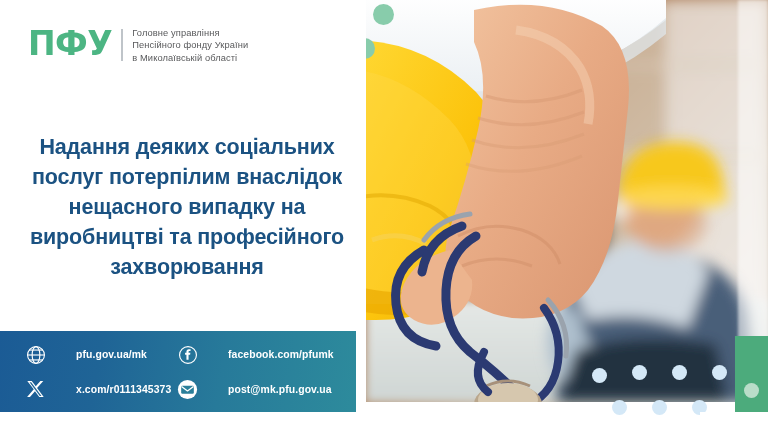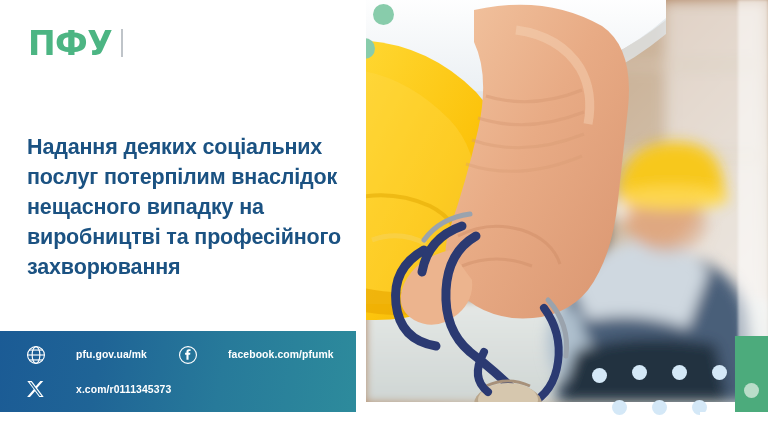--- a/index.html
+++ b/index.html
@@ -22,21 +22,21 @@
     color:#4cb583;letter-spacing:-0.5px;
     padding-right:9px;
   }
   .logo-rule{width:2px;background:#bfc4c9;align-self:stretch;margin-top:2px;margin-bottom:3px;}
   .logo-text{padding-left:9px;color:#58595b;font-size:9.3px;line-height:12.4px;font-weight:400;letter-spacing:.1px;}
   .logo-text div{white-space:nowrap;}
 
   
   .headline{
     position:absolute;left:27px;top:118px;width:320px;z-index:8;
-    color:#1b5282;font-weight:700;font-size:21.5px;line-height:30px;letter-spacing:-0.15px;
+    color:#1b5282;font-weight:700;font-size:21.5px;line-height:30px;letter-spacing:-0.15px;text-align:center;
   }
 
   
   .photo{position:absolute;left:366px;top:0;width:402px;height:402px;overflow:hidden;z-index:2;background:#d9c9b4;}
   .photo svg{display:block;width:402px;height:402px;}
 
   
   .dots-green{position:absolute;left:288px;top:-14px;width:110px;height:60px;z-index:5;}
   .dots-green i{position:absolute;display:block;width:21px;height:21px;border-radius:50%;background:#88ccab;}
 
@@ -204,20 +204,25 @@
     <i style="left:85px; top:18px;"></i>
     <i style="left:4px;  top:-4px;"></i>
 
   </div>
 
   <div class="left-col"></div>
 
   <div class="logo-block">
     <div class="logo-mark">ПФУ</div>
     <div class="logo-rule"></div>
+    <div class="logo-text">
+      <div>Головне управління</div>
+      <div>Пенсійного фонду України</div>
+      <div>в Миколаївській області</div>
+    </div>
   </div>
 
   <h1 class="headline">Надання деяких соціальних послуг потерпілим внаслідок нещасного випадку на виробництві та професійного захворювання</h1>
 
   <div class="dots-blue">
     <i style="left:0px;   top:8px;"></i>
     <i style="left:40px;  top:5px;"></i>
     <i style="left:80px;  top:5px;"></i>
     <i style="left:120px; top:5px;"></i>
     <i style="left:20px;  top:40px;"></i>
@@ -258,16 +263,26 @@
     <div class="f-row f-r2 f-c1">
       <span class="f-ico">
         <svg width="21" height="21" viewBox="0 0 24 24">
           <path d="M2.6 2.2h5.1l4.6 6.2 5.3-6.2h3.3l-7.1 8.2 7.6 10.2h-5.1l-4.9-6.6-5.7 6.6H2.4l7.6-8.8L2.6 2.2z" fill="#ffffff"></path>
           <path d="M5.2 3.6h1.9l11.7 15.8h-1.9L5.2 3.6z" fill="#1f6496"></path>
         </svg>
       </span>
       <span class="f-label">x.com/r0111345373</span>
     </div>
 
+    <div class="f-row f-r2 f-c2">
+      <span class="f-ico">
+        <svg width="23" height="23" viewBox="0 0 24 24">
+          <circle cx="12" cy="12" r="10" fill="#ffffff"></circle>
+          <rect x="5.4" y="8.1" width="13.2" height="8.4" rx="1.3" fill="#2b7f9a"></rect>
+          <path d="M5.8 8.9l6.2 4.6 6.2-4.6" fill="none" stroke="#ffffff" stroke-width="1.4" stroke-linejoin="round"></path>
+        </svg>
+      </span>
+      <span class="f-label">post@mk.pfu.gov.ua</span>
+    </div>
 
   </div>
 
 </div>
 
 </body></html>

